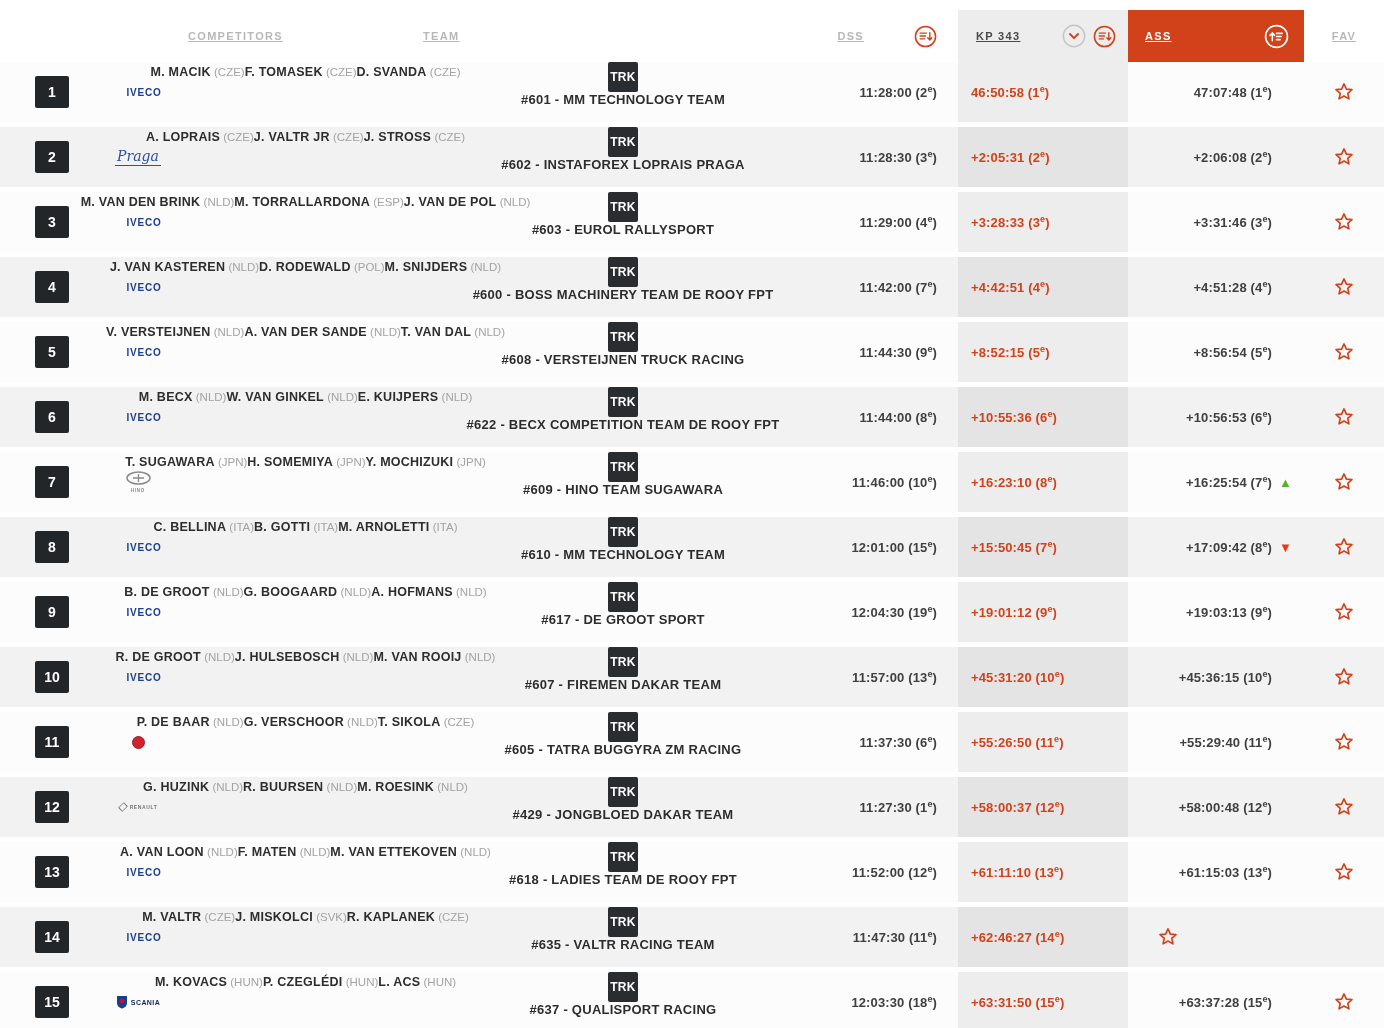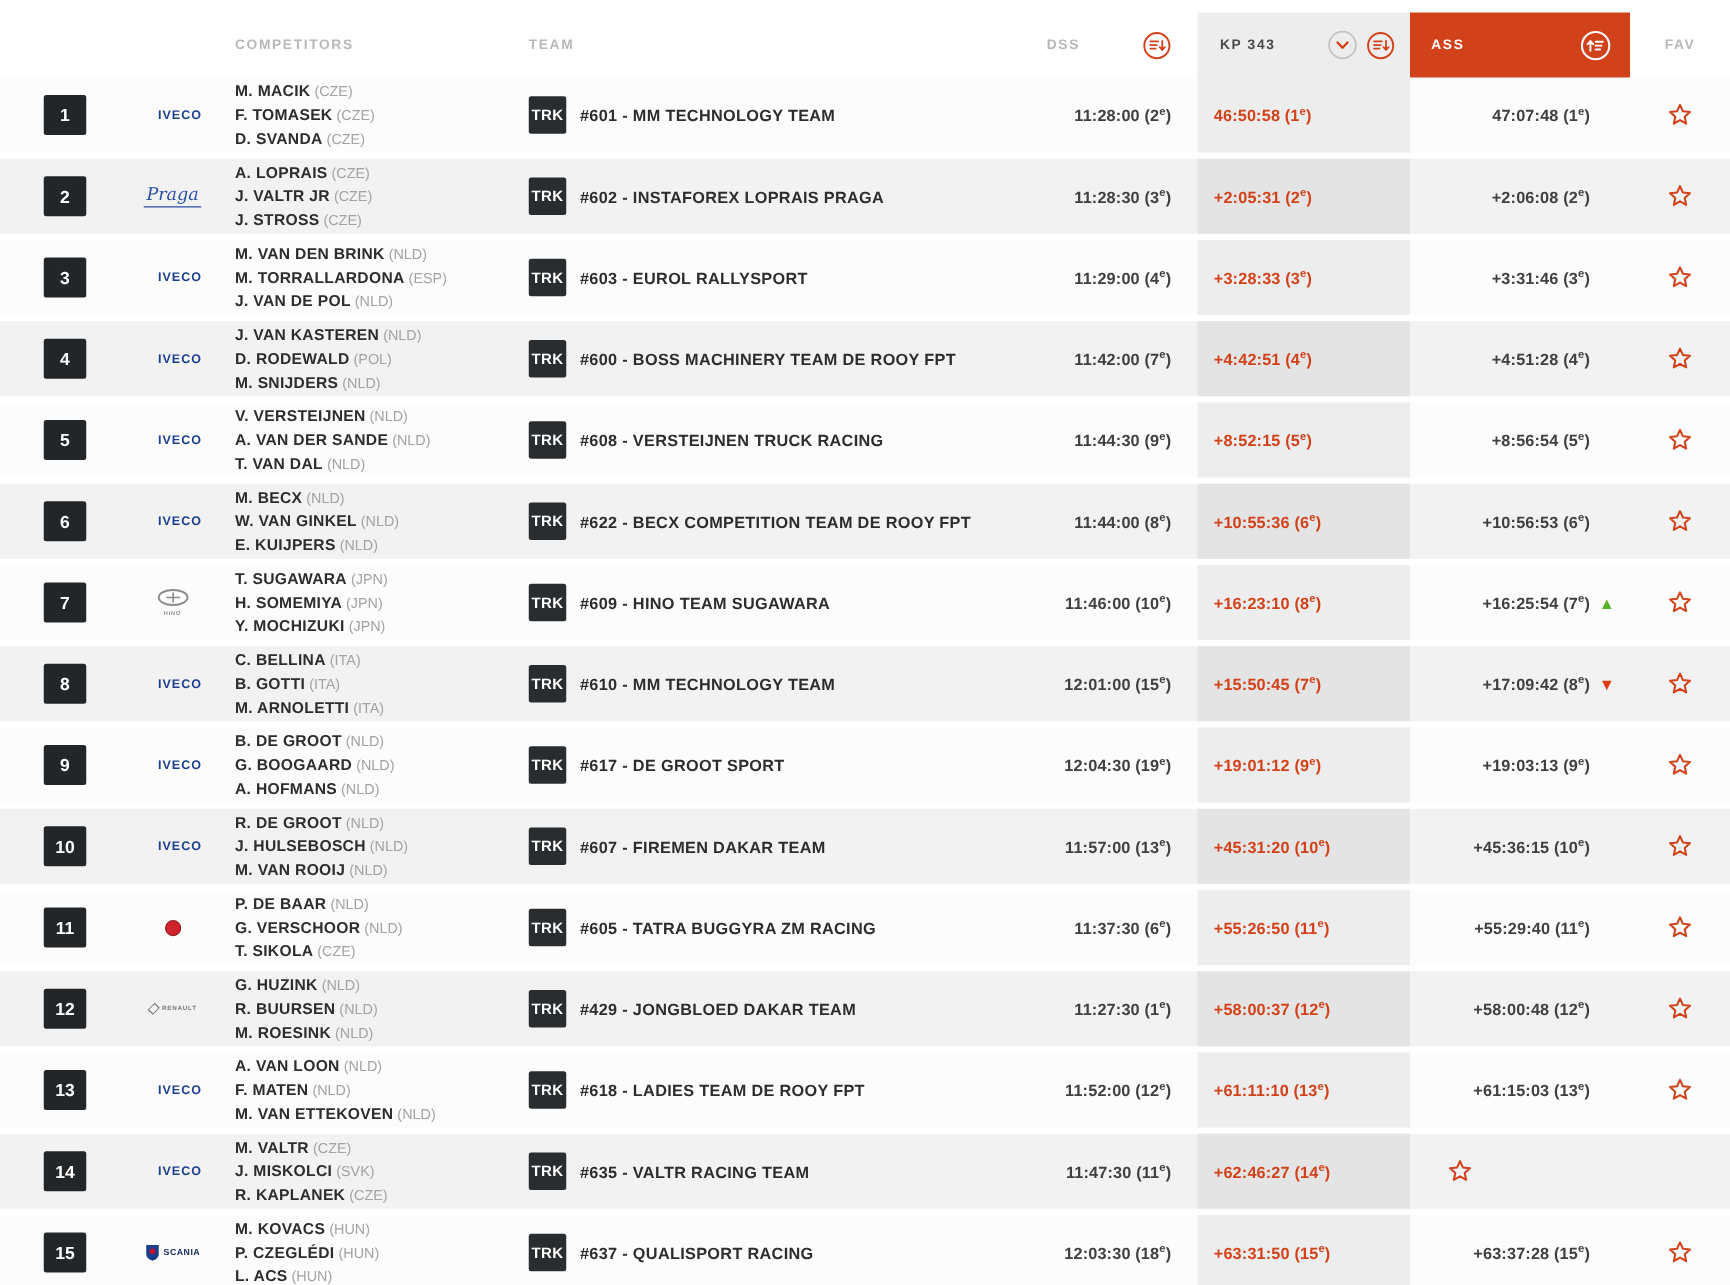--- a/index.html
+++ b/index.html
@@ -28,42 +28,42 @@
   .c-comp{width:235px;flex:none;}
   .c-team{width:400px;flex:none;}
   .c-dss{width:135px;flex:none;}
   .c-kp{width:170px;flex:none;}
   .c-ass{width:176px;flex:none;}
   .c-fav{width:80px;flex:none;}
 
   
   .header{display:flex;height:62px;align-items:flex-end;background:#fff;}
   .hcell{height:52px;display:flex;align-items:center;
-    font-size:11px;font-weight:bold;letter-spacing:.12em;color:var(--header-gray);}
+    font-size:11px;font-weight:bold;letter-spacing:.12em;color:var(--header-gray);text-decoration:underline;}
   .h-kp{background:var(--kp-light);color:#4a4a4a;padding-left:18px;padding-right:12px;}
   .h-ass{background:var(--accent);color:#ffffff;padding-left:17px;padding-right:15px;}
   .h-dss{justify-content:flex-end;gap:50px;padding-right:21px;}
   .h-fav{justify-content:center;}
   .hicons{margin-left:auto;display:flex;align-items:center;gap:7px;}
   .iconbtn{background:none;border:none;padding:0;margin:0;cursor:pointer;line-height:0;display:block;}
 
   
   .row{display:flex;height:60px;margin-bottom:5px;background:var(--row-light);}
   .row.even{background:var(--row-gray);}
   .cell{display:flex;align-items:center;}
   .cell-rank{padding-left:35px;}
   .rank-badge{width:34px;height:32px;background:var(--dark);color:#fff;
     display:flex;align-items:center;justify-content:center;
     font-size:14px;font-weight:bold;border-radius:2px;}
   .cell-brand{justify-content:center;}
-  .cell-comp{flex-direction:column;justify-content:center;align-items:flex-start;text-align:center;}
+  .cell-comp{flex-direction:row;justify-content:center;align-items:flex-start;text-align:center;}
   .comp-line{line-height:17px;white-space:nowrap;}
   .comp-name{font-size:12.5px;font-weight:bold;color:var(--text-dark);letter-spacing:.02em;}
   .comp-country{font-size:11.5px;color:var(--text-gray);}
-  .cell-team{gap:11px;}
+  .cell-team{flex-direction:column;}
   .cat-badge{width:30px;height:30px;background:#2a2d2f;color:#fff;border-radius:2px;
     display:flex;align-items:center;justify-content:center;
     font-size:12px;font-weight:bold;letter-spacing:.02em;flex:none;}
   .team-name{font-size:13px;font-weight:bold;color:var(--text-dark);letter-spacing:.02em;white-space:nowrap;}
   .time{font-size:13px;font-weight:bold;color:#404040;white-space:nowrap;letter-spacing:.01em;}
   .time sup{font-size:9px;line-height:0;vertical-align:super;}
   .cell-dss{justify-content:flex-end;padding-right:21px;}
   .cell-kp{background:var(--kp-light);padding-left:13px;}
   .row.even .cell-kp{background:var(--kp-dark);}
   .cell-kp .time{color:var(--accent);}

